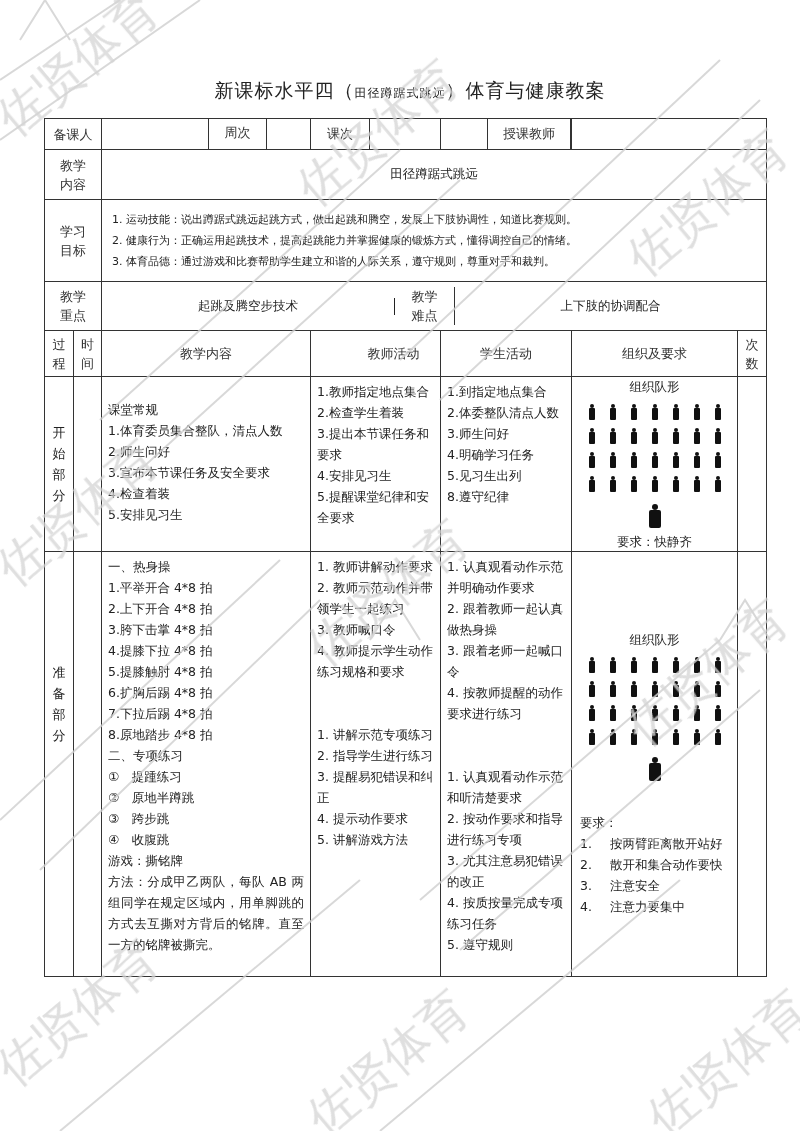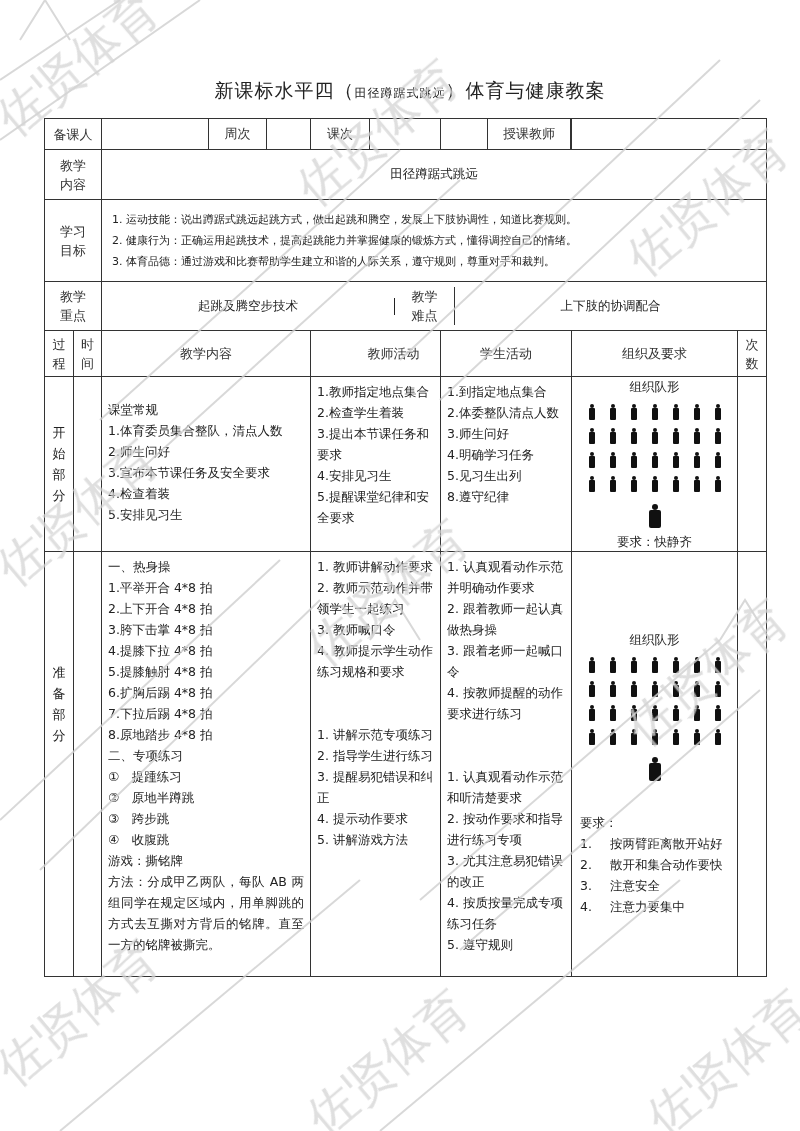--- a/index.html
+++ b/index.html
@@ -12,21 +12,21 @@
     position: absolute; left: 10px; width: 800px; top: 78px; text-align: center;
     font-family: "DejaVu Serif", serif; font-size: 19px; color: #222; letter-spacing: 1px;
   }
   .title .sub { font-size: 12px; }
   table.plan {
     position: absolute; left: 44px; top: 118px; width: 722px;
     border-collapse: collapse; table-layout: fixed; font-size: 12.5px;
   }
   table.plan td { border: 1px solid #333; padding: 0; vertical-align: middle; }
   table.plan { border: 1.5px solid #222; }
-  .c { text-align: center; }
+  .c { text-align: center; font-family: Liberation Mono, monospace; }
   .lbl { text-align: center; line-height: 19px; font-size: 13px; color: #333; }
   .vert { text-align: center; line-height: 21px; font-size: 13px; }
   .list { padding: 4px 6px !important; vertical-align: top !important; line-height: 21px; font-size: 12.5px; }
   .list div { white-space: normal; }
   .goals { padding: 6px 10px !important; line-height: 21px; font-size: 11px; }
   .formation { text-align: center; }
   .fgrid { display: grid; grid-template-columns: repeat(7, 21px); justify-content: center; row-gap: 8px; margin: 8px 0; }
   .person { width: 6px; height: 16px; margin: 0 auto; position: relative; }
   .person::before { content: ""; position: absolute; left: 1px; top: 0; width: 4px; height: 4px; background: #111; border-radius: 50%; }
   .person::after { content: ""; position: absolute; left: 0; top: 4px; width: 6px; height: 12px; background: #111; border-radius: 1px; }

